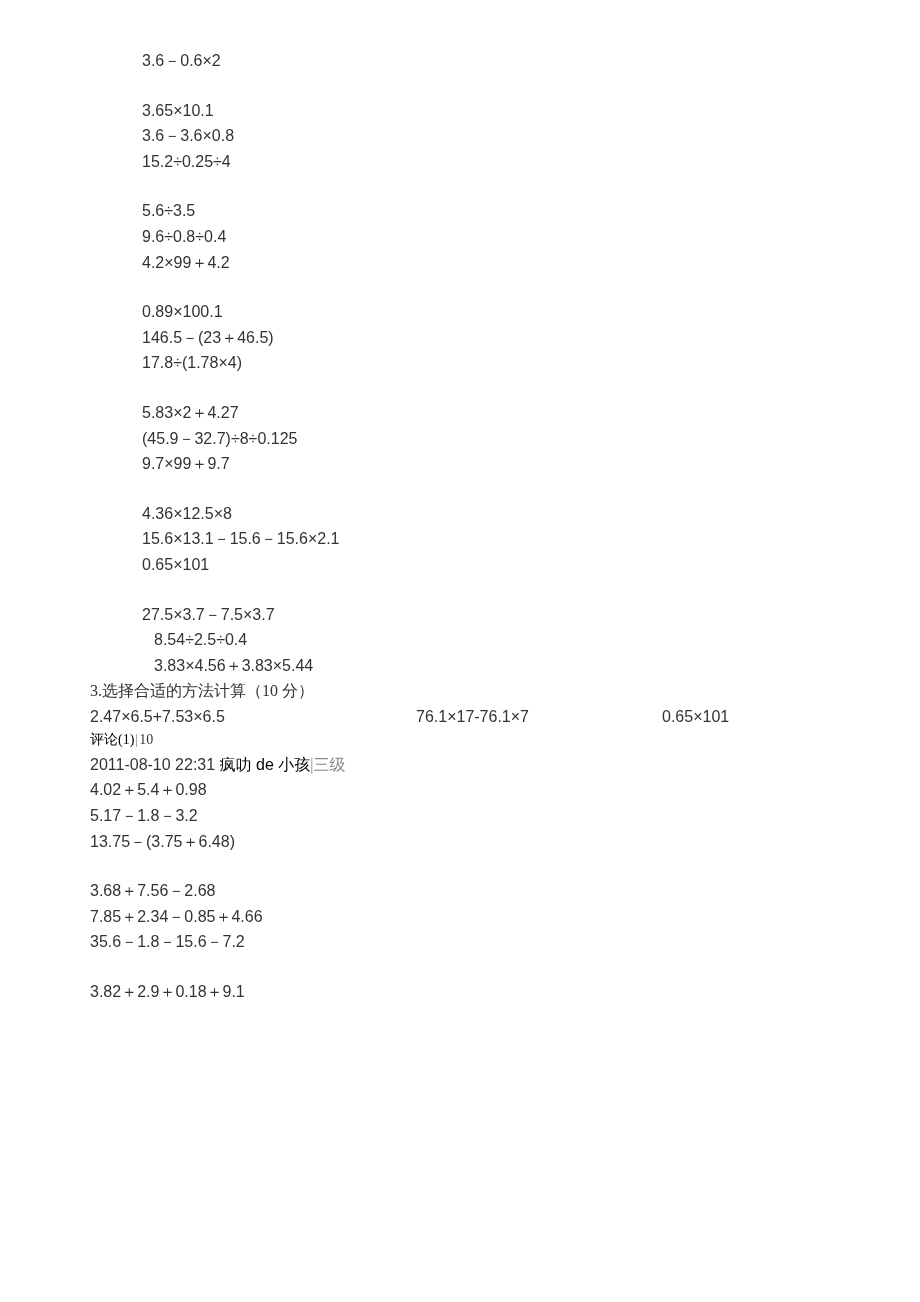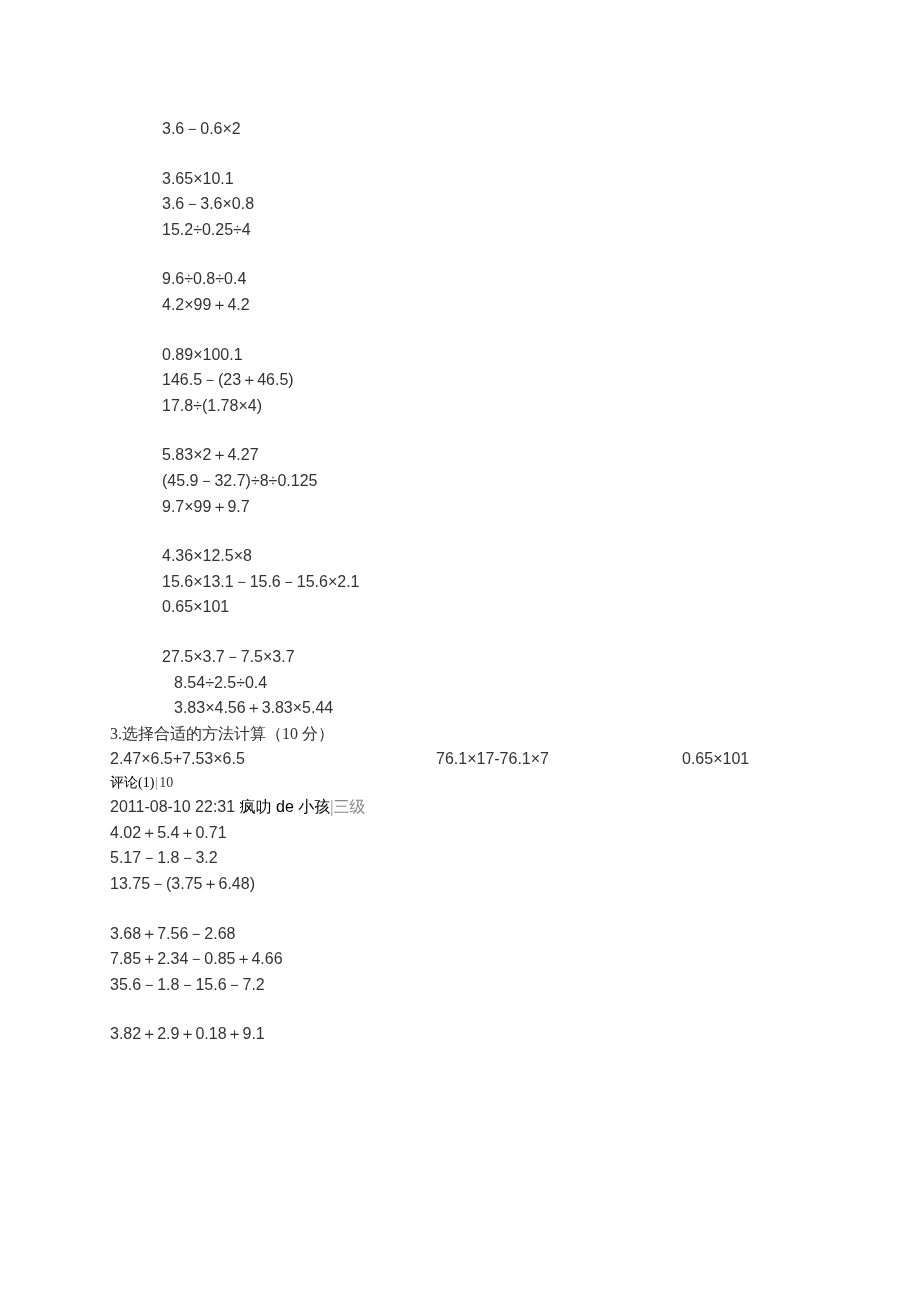--- a/index.html
+++ b/index.html
@@ -2,26 +2,25 @@
 <html><head>
 <meta charset="utf-8">
 <style>
   html, body {
     margin: 0;
     padding: 0;
     background: #ffffff;
     width: 920px;
   }
   .page {
-    padding: 116px 90px 60px 90px;
+    padding: 48px 90px 60px 90px;
     font-family: Arial, "Microsoft YaHei", sans-serif;
     font-size: 16px;
     color: #333333;
     line-height: 1.6;
-    margin-left: 20px;
   }
   .indent-block {
     margin-left: 52px;
     margin-bottom: 24px;
   }
   .indent-block2 {
     margin-left: 64px;
   }
   .flush-left {
     margin-left: 0;
@@ -70,20 +69,21 @@
     <div class="line">3.6－0.6×2</div>
   </div>
 
   <div class="indent-block">
     <div class="line">3.65×10.1</div>
     <div class="line">3.6－3.6×0.8</div>
     <div class="line">15.2÷0.25÷4</div>
   </div>
 
   <div class="indent-block">
+    <div class="line">5.6÷3.5</div>
     <div class="line">9.6÷0.8÷0.4</div>
     <div class="line">4.2×99＋4.2</div>
   </div>
 
   <div class="indent-block">
     <div class="line">0.89×100.1</div>
     <div class="line">146.5－(23＋46.5)</div>
     <div class="line">17.8÷(1.78×4)</div>
   </div>
 
@@ -116,21 +116,21 @@
   <div class="comment-line">
     <span class="blue-link">评论</span><span class="blue-link">(1)</span><span class="sep gray">|</span><span class="bold">10</span>
   </div>
 
   <div class="userline">
     <span>2011-08-10 22:31</span>
     <span class="blue-link">疯叻 de 小孩</span><span class="gray">|</span><span class="gray">三级</span>
   </div>
 
   <div class="flush-left">
-    <div class="line">4.02＋5.4＋0.71</div>
+    <div class="line">4.02＋5.4＋0.98</div>
     <div class="line">5.17－1.8－3.2</div>
     <div class="line">13.75－(3.75＋6.48)</div>
   </div>
 
   <div style="height:24px;"></div>
 
   <div class="flush-left">
     <div class="line">3.68＋7.56－2.68</div>
     <div class="line">7.85＋2.34－0.85＋4.66</div>
     <div class="line">35.6－1.8－15.6－7.2</div>

